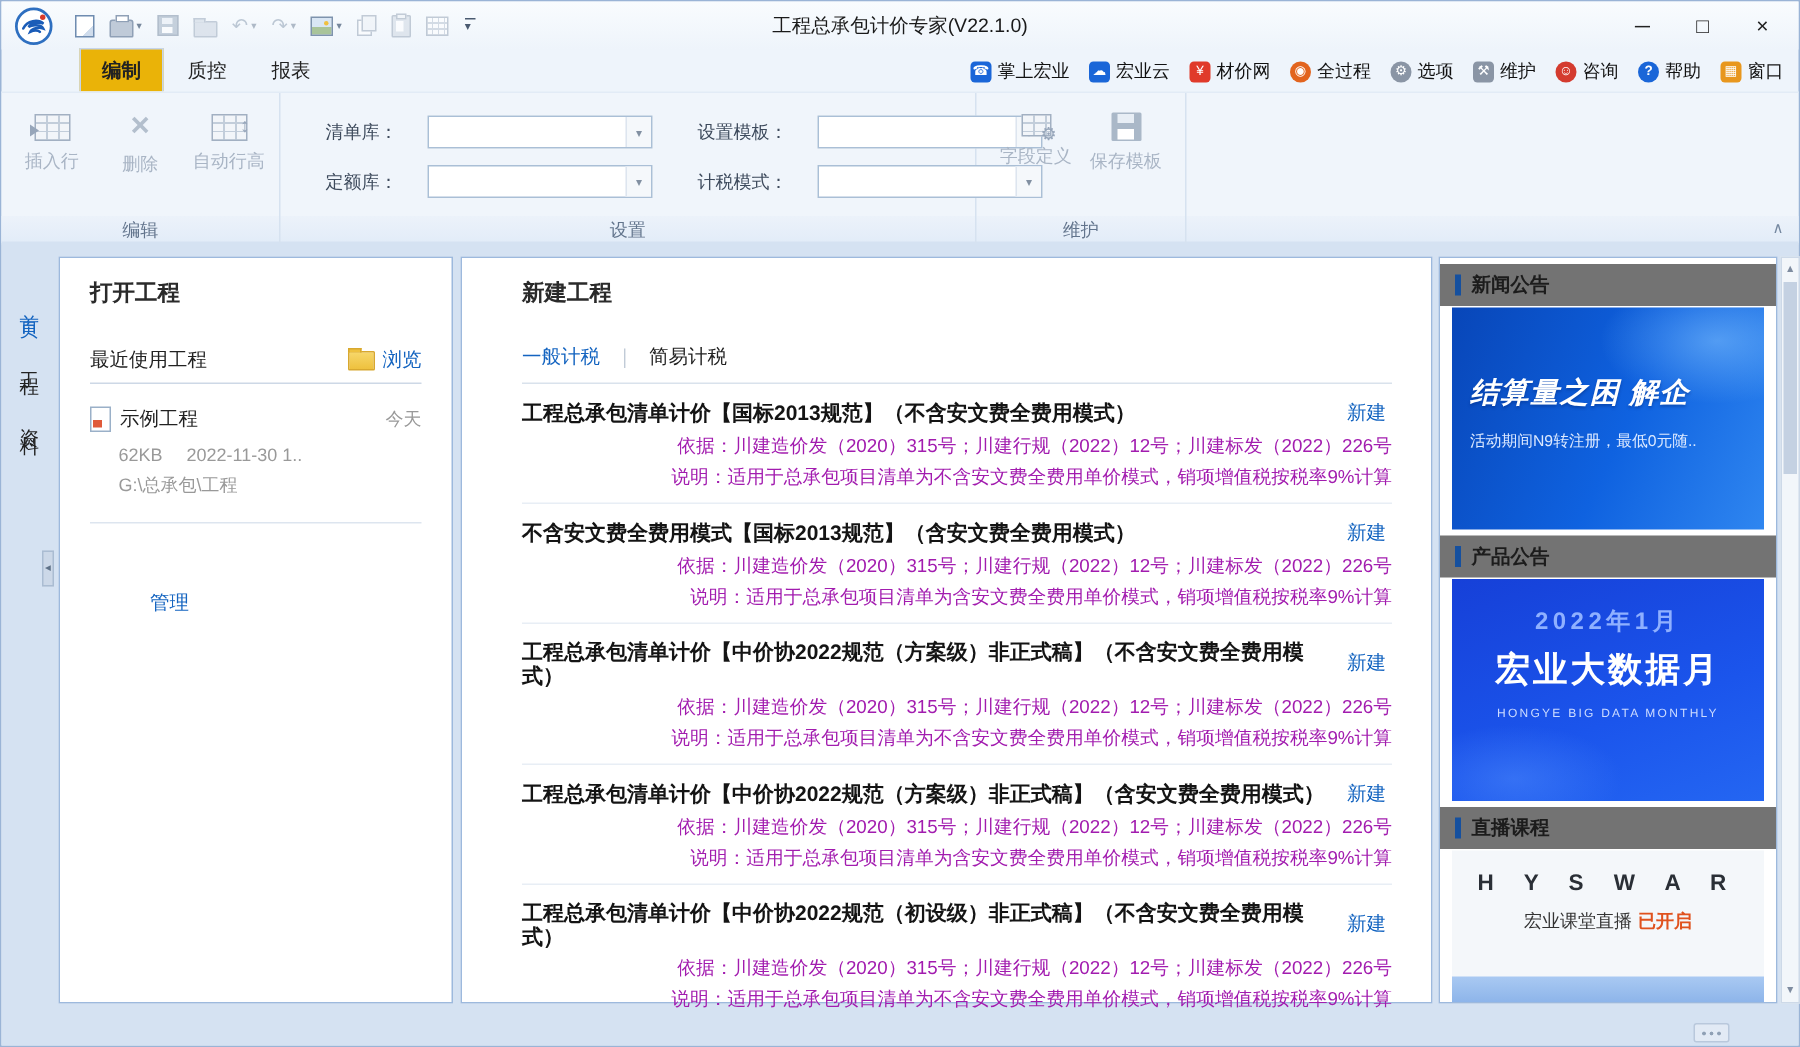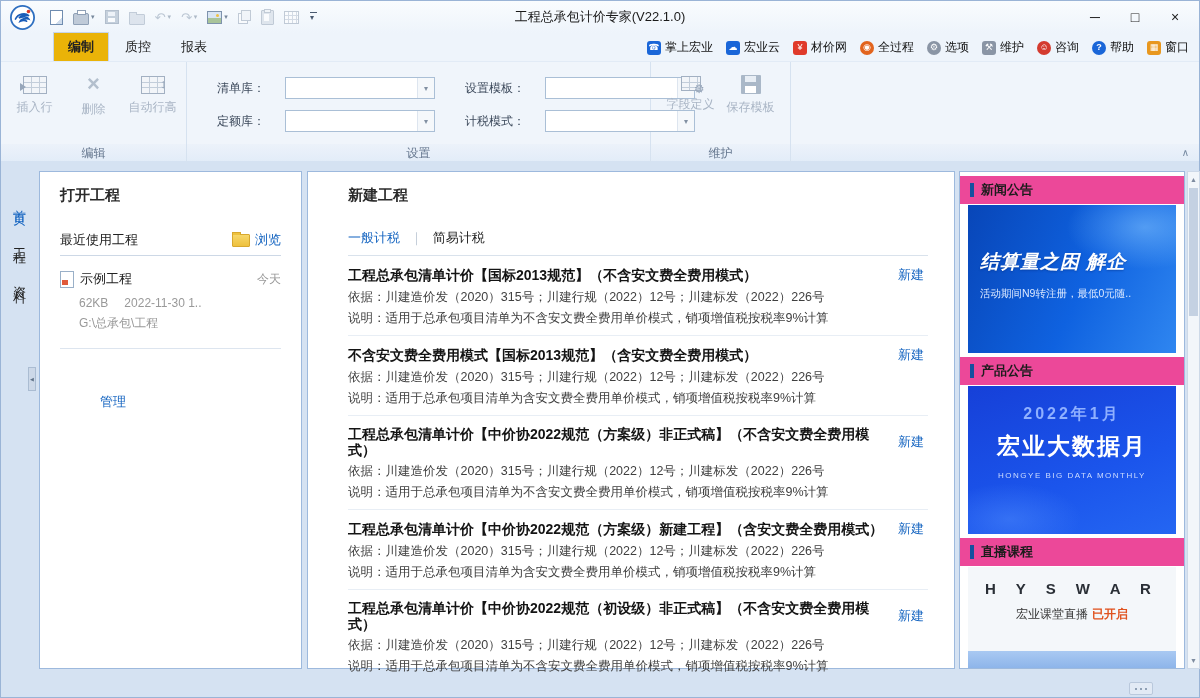--- a/index.html
+++ b/index.html
@@ -120,24 +120,24 @@
   .np-tabs{display:flex;align-items:flex-start;gap:10px;margin-top:24px;font-size:13px;}
   .np-tab{color:#222;}
   .np-tab.active{color:#1464c0;}
   .np-sep{color:#b9c4d2;}
   .np-rule{border-top:1px solid #d9e2ec;margin-top:8px;}
   .tpl{padding:10px 0 9px;border-bottom:1px solid #e8eef5;}
   .tpl:last-child{border-bottom:0;}
   .tpl-head{display:flex;align-items:center;justify-content:space-between;gap:12px;}
   .tpl-title{font-size:14px;font-weight:bold;color:#141414;line-height:1.15;}
   .new-link{font-size:13px;white-space:nowrap;margin-right:4px;}
-  .tpl-line{font-size:12.5px;color:#404040;margin-top:6px;line-height:1.2;}
-
-  
-  .nsec-head{height:28px;display:flex;align-items:center;gap:7px;padding-left:10px;background:#ec4899;margin-top:4px;}
+  .tpl-line{font-size:12.5px;color:#a21caf;margin-top:6px;line-height:1.2;text-align:right;}
+
+  
+  .nsec-head{height:28px;display:flex;align-items:center;gap:7px;padding-left:10px;background:#737373;margin-top:4px;}
   .nbar{width:4px;height:14px;background:#15509f;flex:0 0 auto;}
   .nsec-title{font-size:13px;font-weight:bold;color:#1c1c1c;}
   .banner{margin:1px 8px 4px;height:148px;position:relative;overflow:hidden;color:#fff;}
   .banner-news{background:radial-gradient(130px 70px at 85% 15%,rgba(130,195,255,.55),transparent 60%),linear-gradient(115deg,#0846b8 0%,#0f62e0 55%,#2f86f0 100%);}
   .bn-headline{font-size:19px;font-weight:bold;font-style:italic;letter-spacing:1px;margin:44px 0 0 12px;text-shadow:0 1px 2px rgba(0,40,120,.45);white-space:nowrap;}
   .bn-subline{font-size:10.5px;color:#dce9ff;margin:12px 0 0 12px;white-space:nowrap;}
   .banner-product{background:radial-gradient(120px 60px at 20% 90%,rgba(90,150,255,.4),transparent 60%),linear-gradient(160deg,#1640d8 0%,#1b55ec 60%,#2466f2 100%);text-align:center;}
   .bp-badge{font-size:16px;font-weight:bold;color:#8fb0ff;letter-spacing:3px;margin-top:18px;}
   .bp-title{font-size:23px;font-weight:bold;letter-spacing:2px;margin-top:6px;white-space:nowrap;}
   .bp-sub{font-size:8px;letter-spacing:1.5px;color:#cddcff;margin-top:9px;white-space:nowrap;}
@@ -397,21 +397,21 @@
           <div class="tpl">
             <div class="tpl-head">
               <div class="tpl-title">工程总承包清单计价【中价协2022规范（方案级）非正式稿】（不含安文费全费用模式）</div>
               <a class="link new-link">新建</a>
             </div>
             <div class="tpl-line">依据：川建造价发（2020）315号；川建行规（2022）12号；川建标发（2022）226号</div>
             <div class="tpl-line">说明：适用于总承包项目清单为不含安文费全费用单价模式，销项增值税按税率9%计算</div>
           </div>
           <div class="tpl">
             <div class="tpl-head">
-              <div class="tpl-title">工程总承包清单计价【中价协2022规范（方案级）新建工程】（含安文费全费用模式）</div>
+              <div class="tpl-title">工程总承包清单计价【中价协2022规范（方案级）非正式稿】（含安文费全费用模式）</div>
               <a class="link new-link">新建</a>
             </div>
             <div class="tpl-line">依据：川建造价发（2020）315号；川建行规（2022）12号；川建标发（2022）226号</div>
             <div class="tpl-line">说明：适用于总承包项目清单为含安文费全费用单价模式，销项增值税按税率9%计算</div>
           </div>
           <div class="tpl">
             <div class="tpl-head">
               <div class="tpl-title">工程总承包清单计价【中价协2022规范（初设级）非正式稿】（不含安文费全费用模式）</div>
               <a class="link new-link">新建</a>
             </div>

